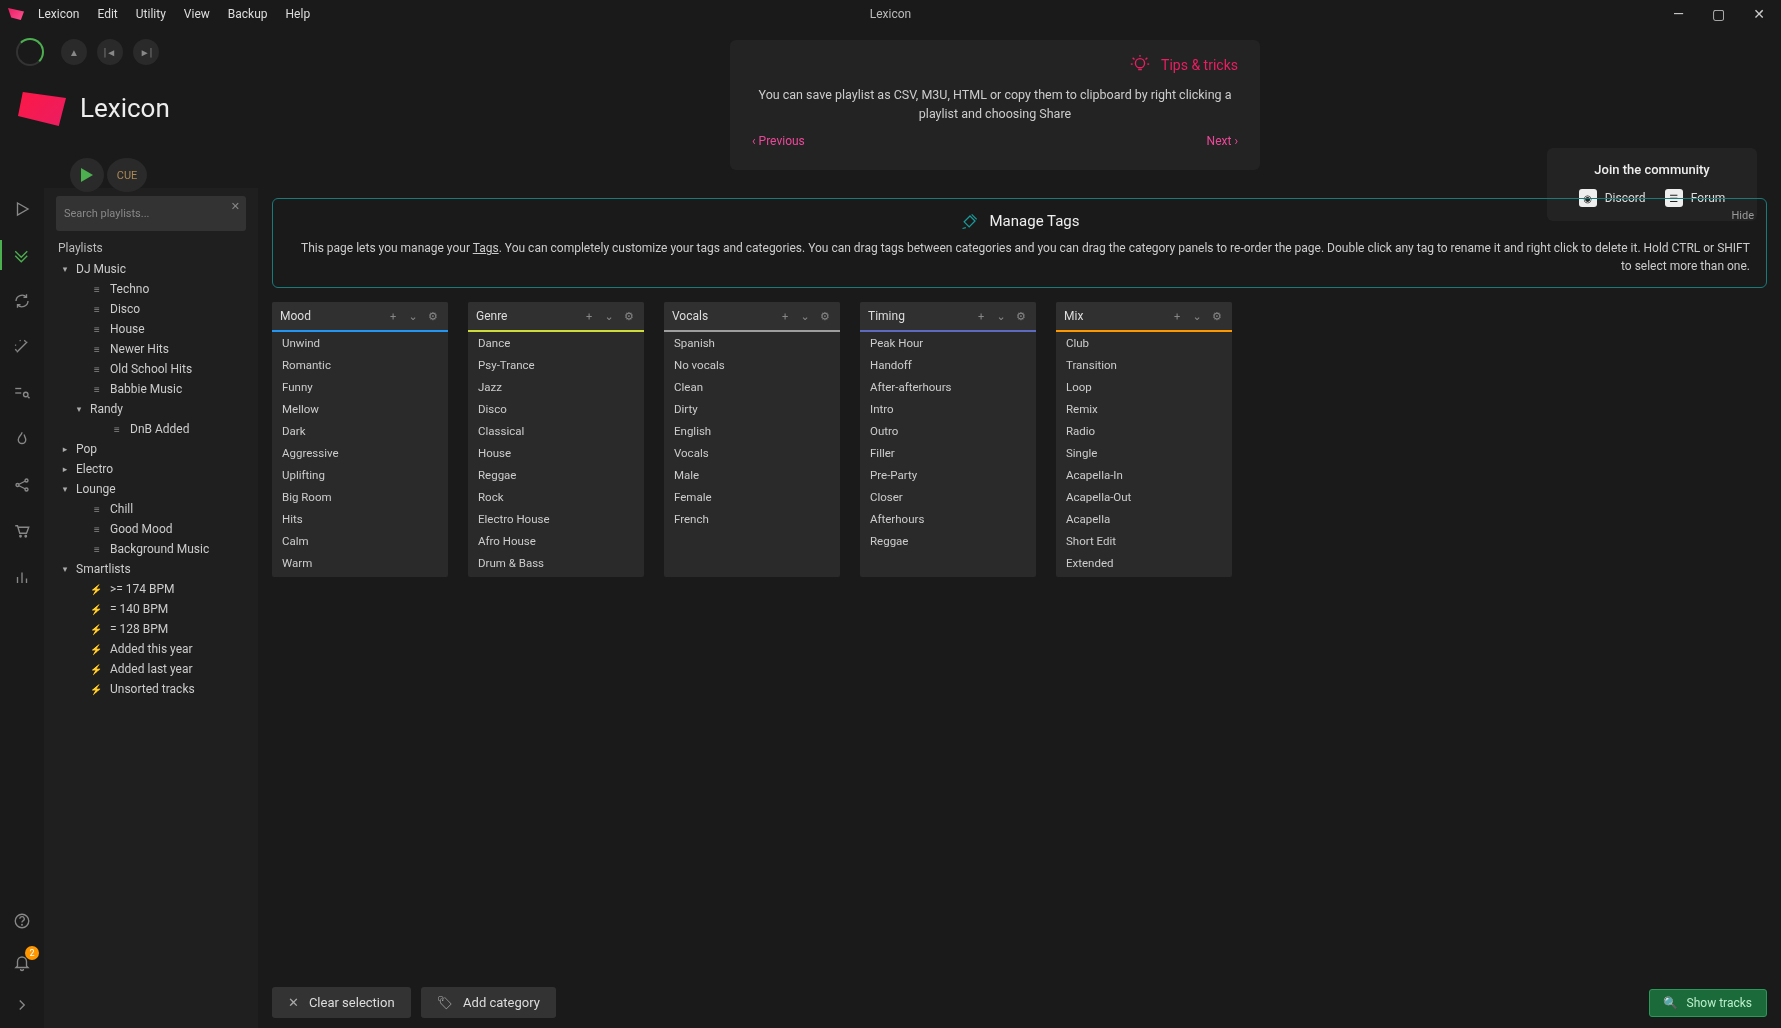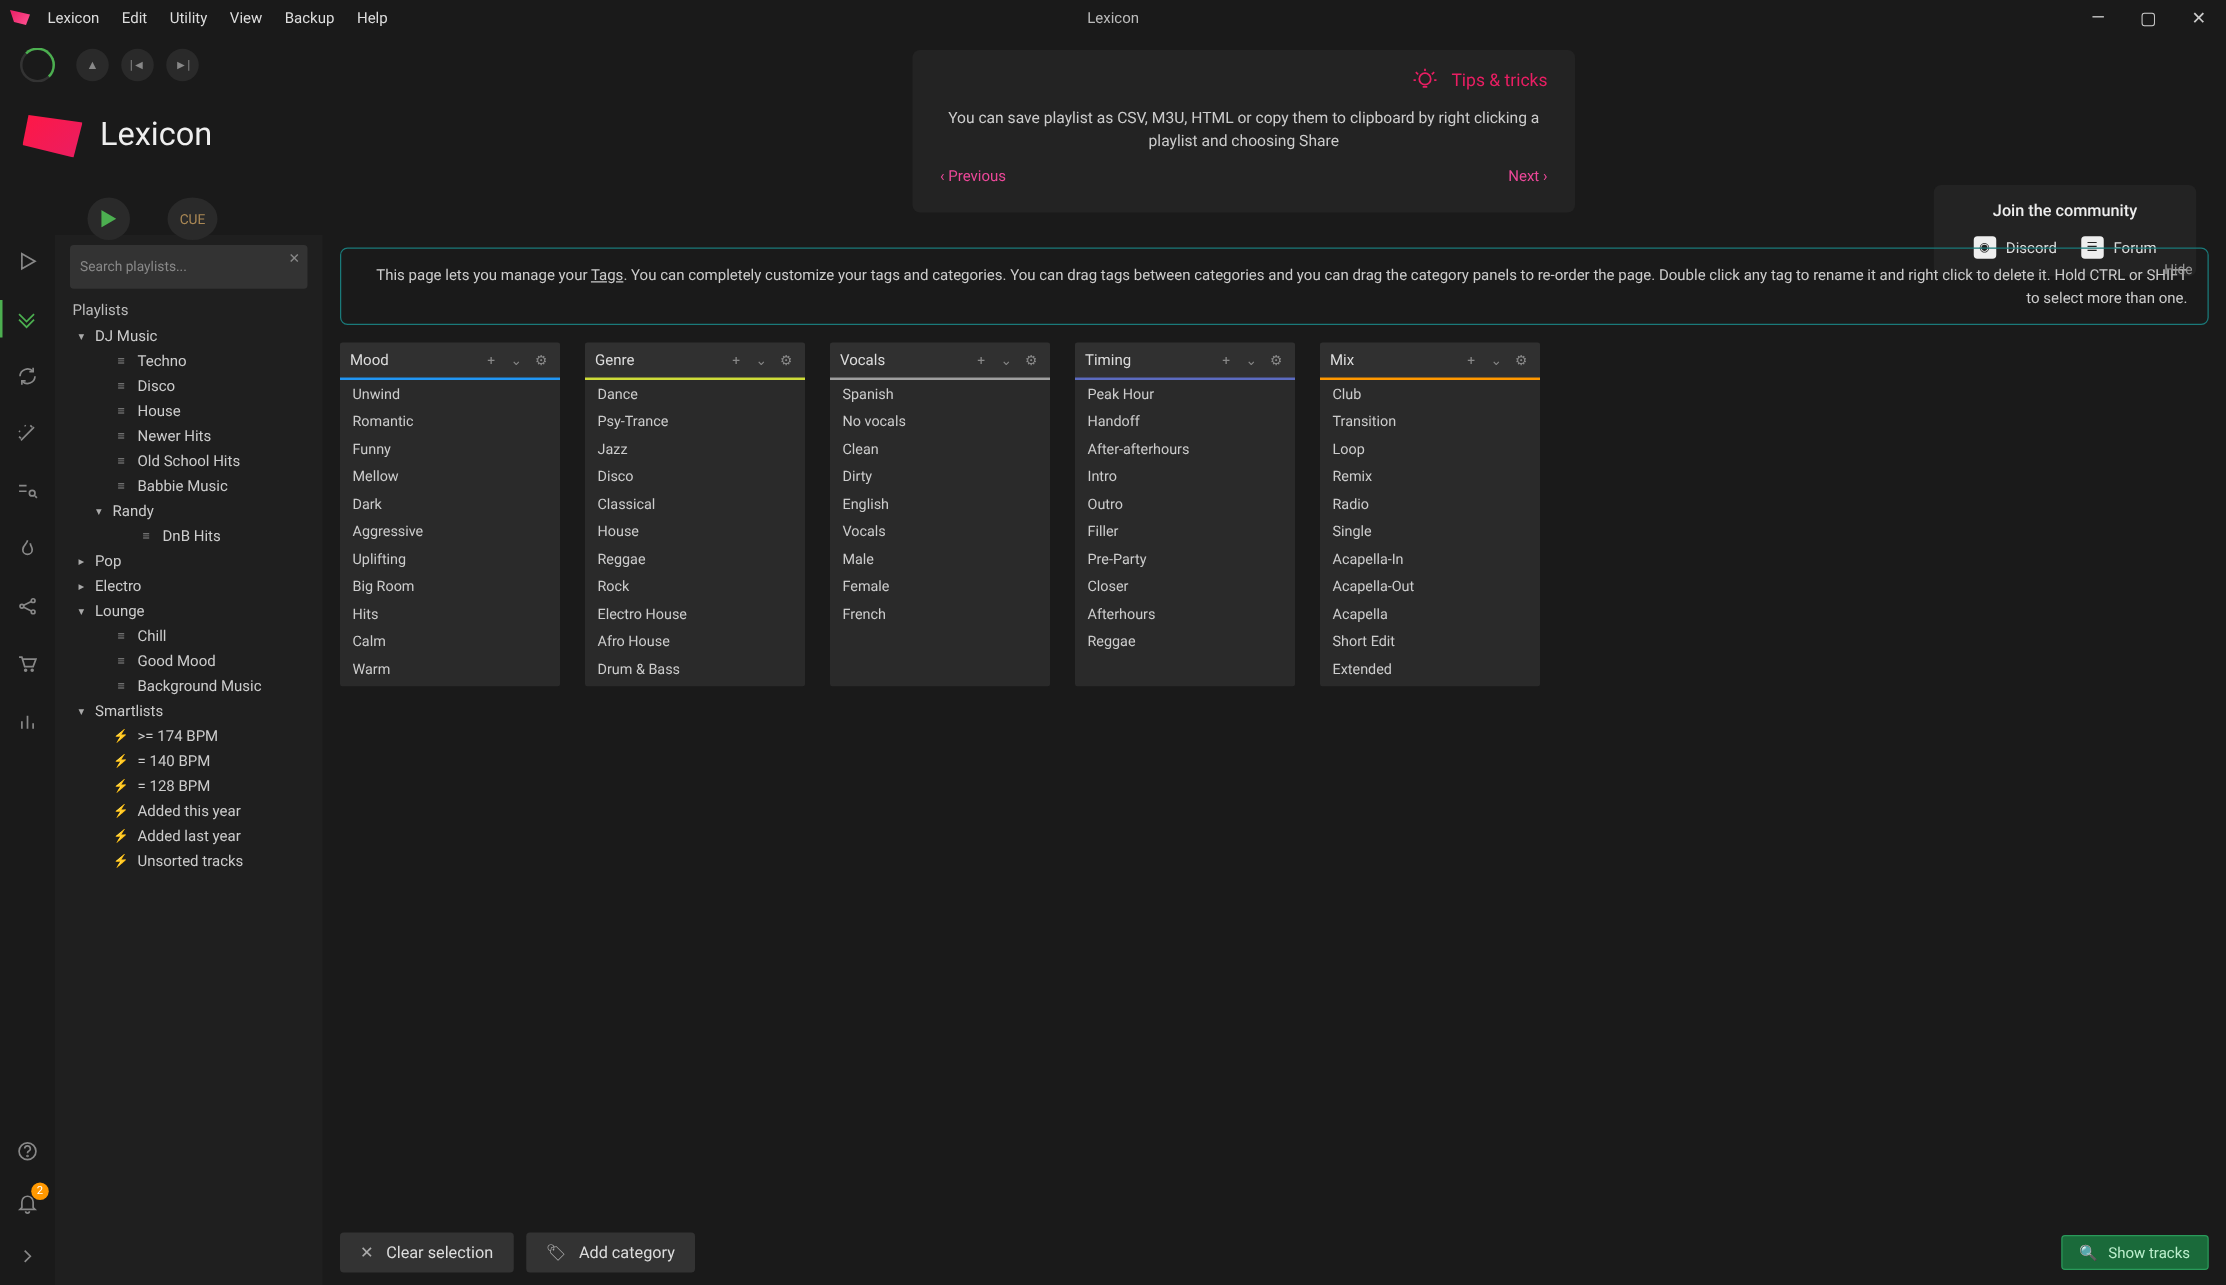--- a/index.html
+++ b/index.html
@@ -16,21 +16,21 @@
 
 
 .top-area { height:160px; position:relative; }
 .top-left { position:absolute; left:16px; top:10px; }
 .progress-ring { width:28px; height:28px; border:2px solid #333; border-top-color:#4caf50; border-right-color:#4caf50; border-radius:50%; display:inline-block; vertical-align:middle; }
 .top-btns { display:inline-flex; gap:10px; margin-left:14px; vertical-align:middle; }
 .top-btn { width:26px; height:26px; border-radius:50%; background:#2a2a2a; display:flex; align-items:center; justify-content:center; color:#888; font-size:10px; cursor:pointer; }
 .brand { position:absolute; left:18px; top:60px; display:flex; align-items:center; gap:14px; }
 .brand .logo-big { width:48px; height:40px; background:linear-gradient(135deg,#ff1744,#e91e63); clip-path:polygon(10% 10%,100% 25%,85% 95%,0 70%); filter:drop-shadow(0 0 8px rgba(233,30,99,.4)); }
 .brand .brand-text { font-size:26px; color:#eee; font-weight:400; }
-.play-cue { position:absolute; left:70px; top:130px; display:flex; gap:30px; }
+.play-cue { position:absolute; left:70px; top:130px; display:flex; gap:3px; }
 .play-big { width:34px; height:34px; border-radius:50%; background:#2a2a2a; display:flex; align-items:center; justify-content:center; cursor:pointer; }
 .play-big svg { fill:#4caf50; }
 .cue-btn { width:40px; height:34px; border-radius:50%; background:#2a2a2a; display:flex; align-items:center; justify-content:center; color:#aa8855; font-size:11px; cursor:pointer; }
 
 
 .tips-card { position:absolute; left:730px; top:12px; width:530px; height:130px; background:#232323; border-radius:6px; padding:14px 22px; }
 .tips-head { display:flex; align-items:center; justify-content:flex-end; gap:10px; color:#e91e63; font-size:14px; margin-bottom:10px; }
 .tips-head svg { stroke:#e91e63; fill:none; stroke-width:1.5; }
 .tips-body { text-align:center; color:#ccc; font-size:12.5px; line-height:1.5; }
 .tips-body .ul { }
@@ -304,21 +304,21 @@
           <span class="i">≡</span>
           <span>Babbie Music</span>
         </div>
         <div class="tree-item d2">
           <span class="arrow">▾</span>
           <span>Randy</span>
         </div>
         <div class="tree-item d3">
           <span class="arrow none">▸</span>
           <span class="i">≡</span>
-          <span>DnB Hits</span>
+          <span>DnB Added</span>
         </div>
         <div class="tree-item d1">
           <span class="arrow">▸</span>
           <span>Pop</span>
         </div>
         <div class="tree-item d1">
           <span class="arrow">▸</span>
           <span>Electro</span>
         </div>
         <div class="tree-item d1">
@@ -372,20 +372,26 @@
         <div class="tree-item d2">
           <span class="arrow none">▸</span>
           <span class="i">⚡</span>
           <span>Unsorted tracks</span>
         </div>
       </div>
   </div>
 
   <div class="content">
     <div class="info-panel">
+      <div class="info-head">
+        <svg width="20" height="20" viewBox="0 0 24 24">
+            <path d="M14 4l6 6M12 6l6 6-7 7-6-6zM3 21l4-1"></path>
+          </svg>
+        <span>Manage Tags</span>
+      </div>
       <div class="info-body">
         <span>This page lets you manage your </span><span class="ul">Tags</span><span>. You can completely customize your tags and categories. You can drag tags between categories and you can drag the category panels to re-order the page. Double click any tag to rename it and right click to delete it. Hold CTRL or SHIFT to select more than one.</span>
       </div>
       <div class="info-hide">Hide</div>
     </div>
 
     <div class="columns" id="columns">
         <div class="col">
           <div class="col-head">
             <span class="c-title">Mood</span>

